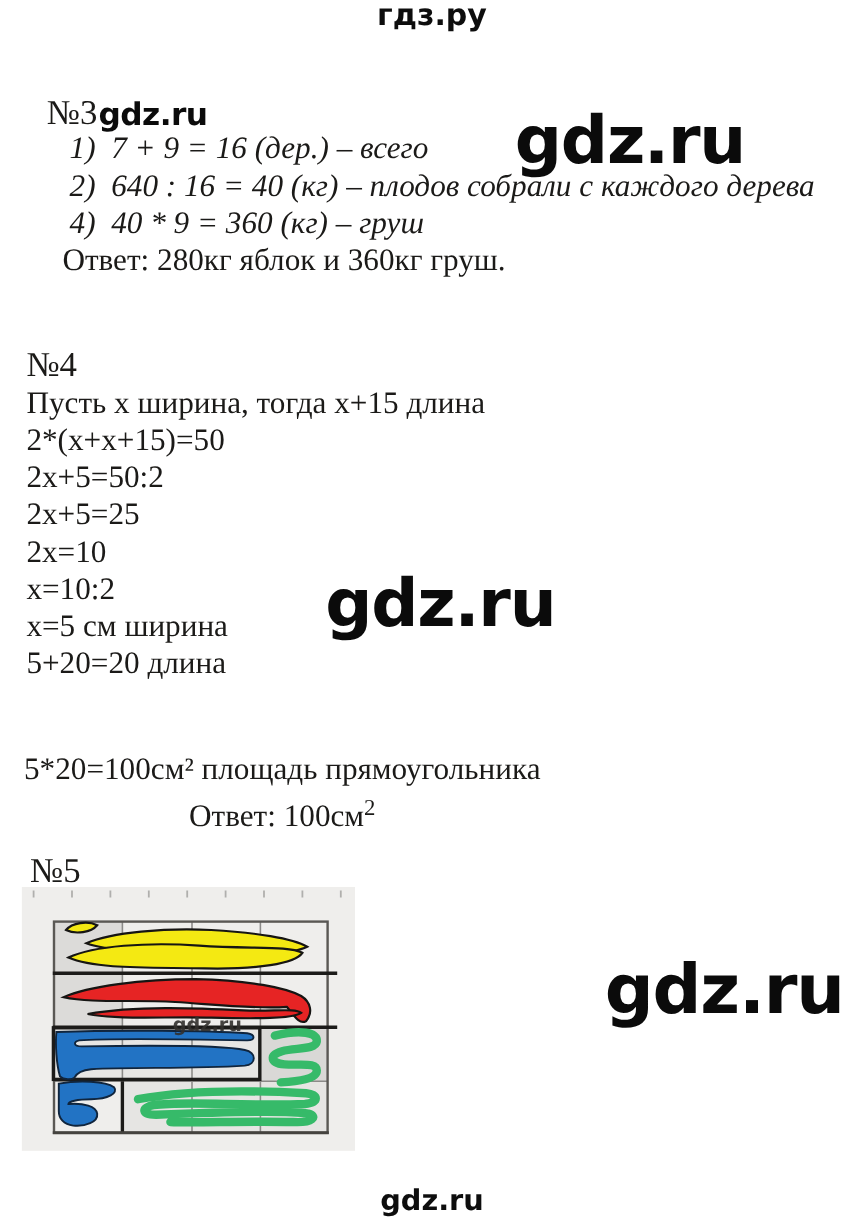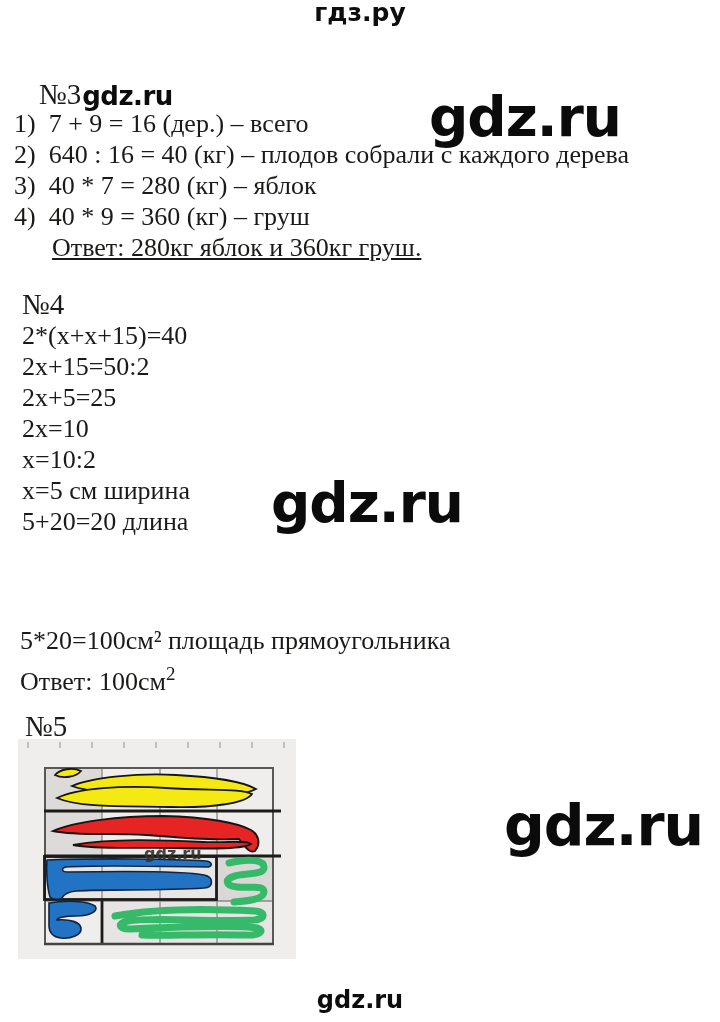--- a/index.html
+++ b/index.html
@@ -17,52 +17,52 @@
   .wm-inline{display:inline-block;font-family:"DejaVu Sans","Liberation Sans",sans-serif;
       font-weight:700;font-size:26px;color:#0b0b0b;letter-spacing:-0.5px;
       margin-left:1px;position:relative;top:1px;}
   .footer-logo{top:986px;left:0;right:0;text-align:center;
       font-family:"DejaVu Sans","Liberation Sans",sans-serif;font-weight:700;
       font-size:24px;color:#0d0d0d;}
   .task-number{font-size:29px;}
   .line{white-space:pre;font-size:26px;line-height:31px;}
   .task3{left:14px;top:78px;}
   .task3 .heading{height:30px;margin-left:25px;}
-  .task3 .step{}
-  .task3 .answer{margin-left:38px;text-decoration:underline;}
+  .task3 .step{margin-left:44px;font-style:italic;}
+  .task3 .answer{margin-left:38px;}
   .task4{left:22px;top:289px;}
   .task4 .task-number{line-height:31px;}
-  .area-block{left:20px;top:624px;}
+  .area-block{left:20px;top:624px;text-align:center;}
   .area-block .line{line-height:33px;}
   .area-block sup{font-size:19px;}
   .task5-heading{left:25px;top:710px;}
   .figure{left:18px;top:739px;width:278px;height:222px;}
 </style>
 </head>
 <body>
 
 <div class="abs site-header">гдз.ру</div>
 
 <section class="abs task3">
   <div class="heading">
     <span class="task-number">№3</span><span class="wm-inline">gdz.ru</span>
   </div>
   <div class="line step">1)  7 + 9 = 16 (дер.) – всего</div>
   <div class="line step">2)  640 : 16 = 40 (кг) – плодов собрали с каждого дерева</div>
-  <div class="line step">3)  40 * 7 = 280 (кг) – яблок</div>
   <div class="line step">4)  40 * 9 = 360 (кг) – груш</div>
   <div class="line answer">Ответ: 280кг яблок и 360кг груш.</div>
 </section>
 
 <div class="abs wm wm-1">gdz.ru</div>
 
 <section class="abs task4">
   <div class="task-number">№4</div>
-  <div class="line">2*(x+x+15)=40</div>
-  <div class="line">2x+15=50:2</div>
+  <div class="line">Пусть x ширина, тогда x+15 длина</div>
+  <div class="line">2*(x+x+15)=50</div>
+  <div class="line">2x+5=50:2</div>
   <div class="line">2x+5=25</div>
   <div class="line">2x=10</div>
   <div class="line">x=10:2</div>
   <div class="line">x=5 см ширина</div>
   <div class="line">5+20=20 длина</div>
 </section>
 
 <div class="abs wm wm-2">gdz.ru</div>
 
 <section class="abs area-block">

